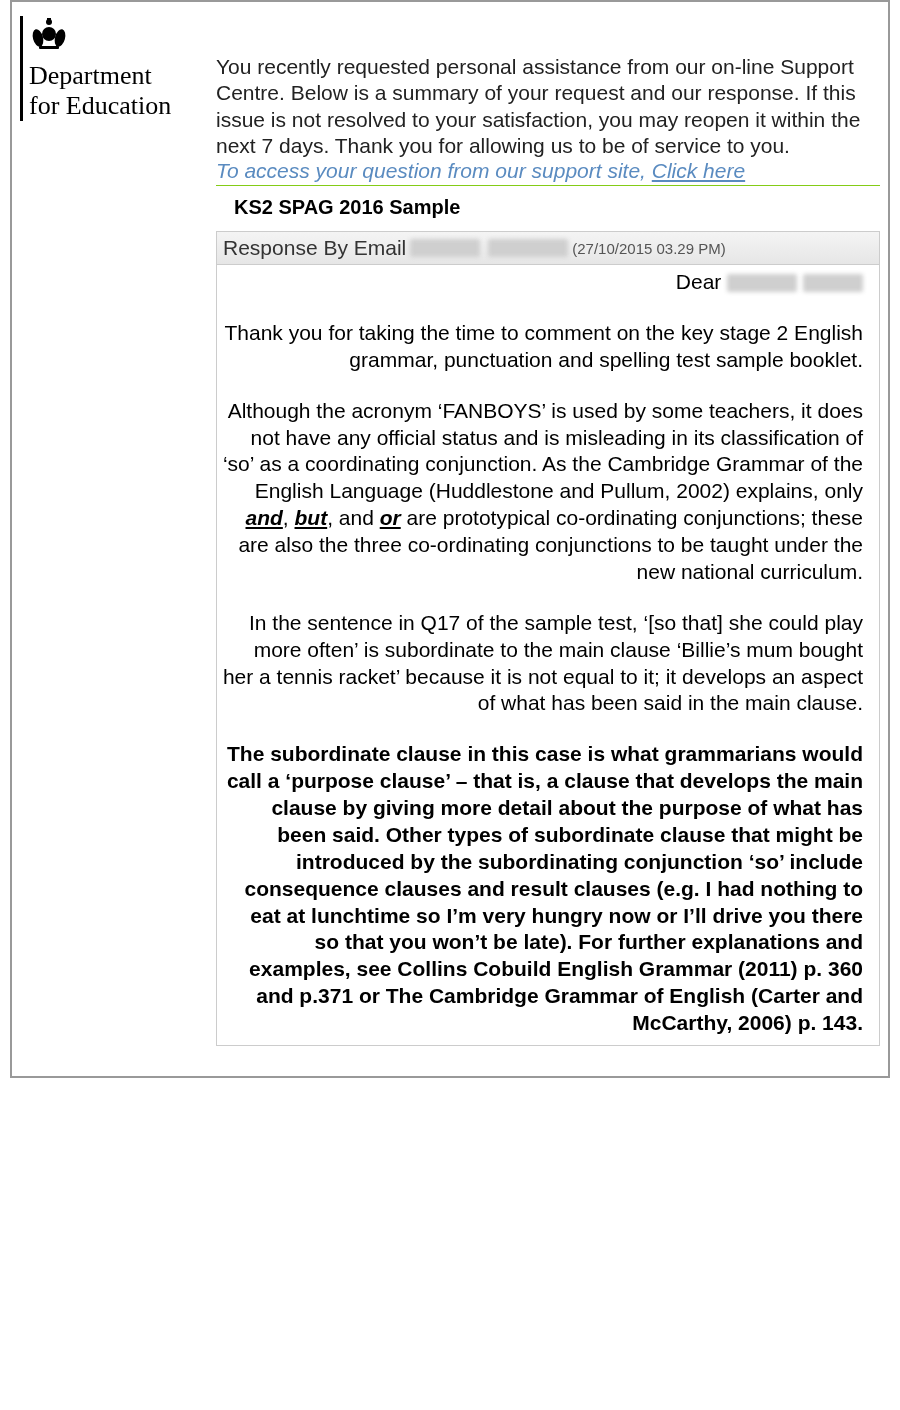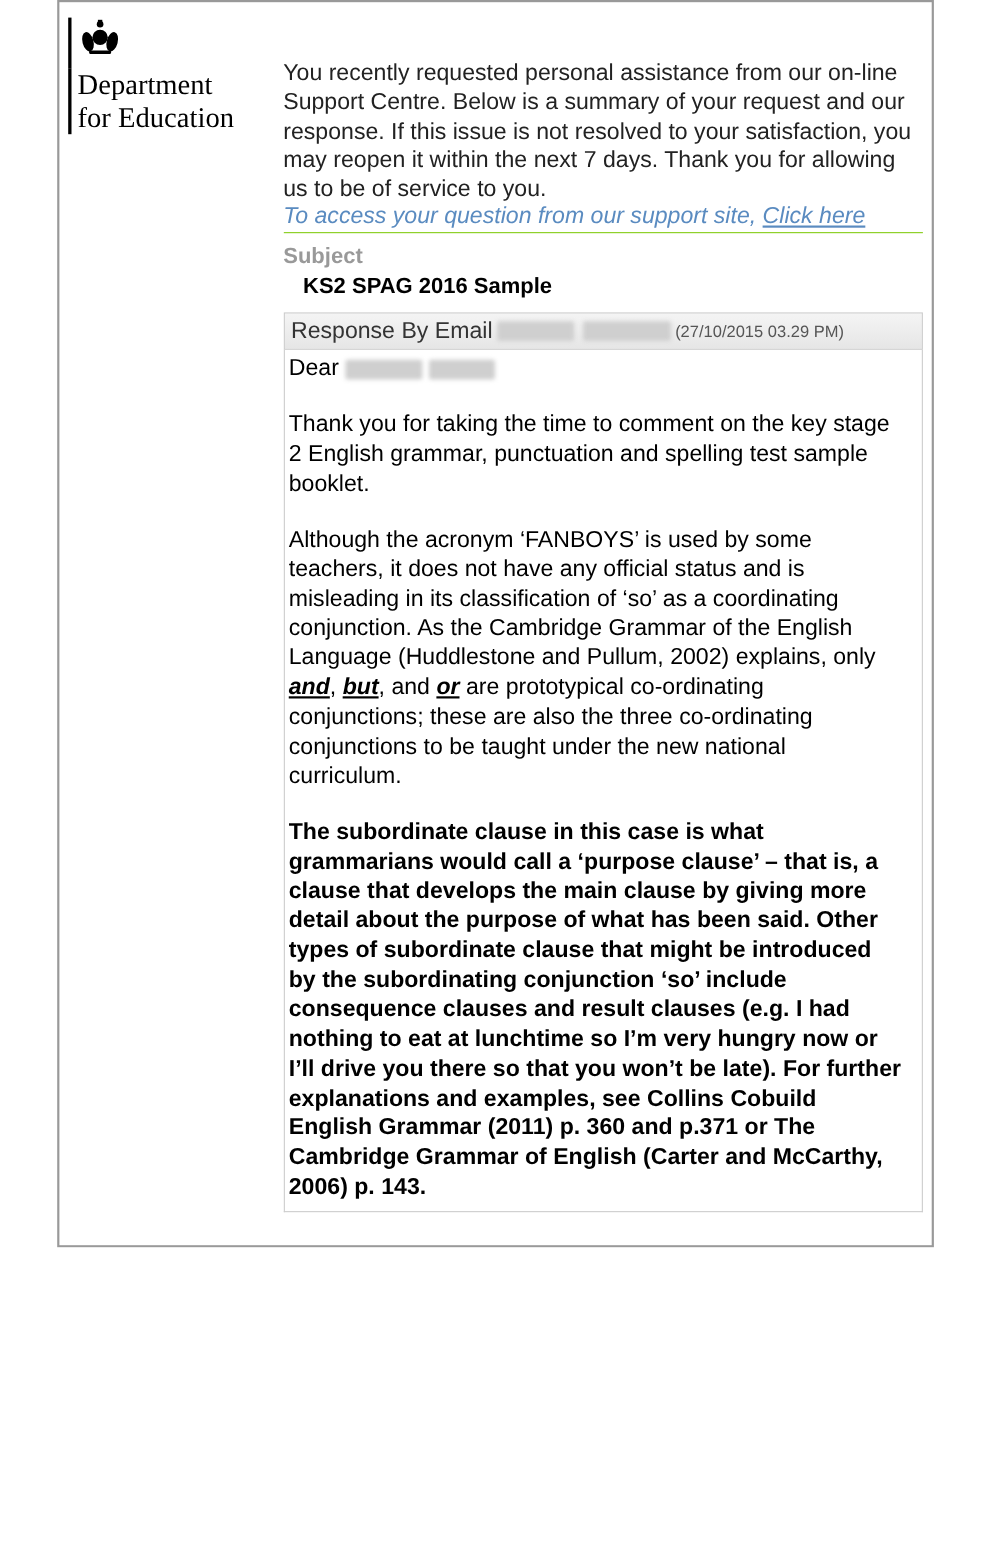--- a/index.html
+++ b/index.html
@@ -2,21 +2,21 @@
 <html><head>
 <meta charset="utf-8">
 <style>
   html, body {
     margin: 0;
     padding: 0;
     background: #fff;
     font-family: Verdana, Geneva, sans-serif;
   }
   .page {
-    width: 797px;
+    width: 880px;
     margin: 0 auto;
     border: 2px solid #999;
     padding: 6px 8px 30px 8px;
     box-sizing: border-box;
   }
   .top-row {
     display: flex;
     align-items: flex-start;
   }
   .logo-col {
@@ -102,20 +102,21 @@
     margin: 0 4px;
   }
   .response-bar .timestamp {
     color: #555;
     font-size: 15px;
   }
   .body-box {
     border: 1px solid #ccc;
     border-top: none;
     padding: 4px 16px 8px 4px;
+    text-align: right;
   }
   .body-box p {
     font-family: Verdana, Geneva, sans-serif;
     font-size: 21px;
     color: #000;
     line-height: 1.28;
     margin: 0 0 24px 0;
   }
   .body-box p.dear {
     margin-bottom: 24px;
@@ -164,21 +165,20 @@
         <span>for Education</span>
       </div>
     </div>
 
     <div class="right-col">
       <div class="intro">You recently requested personal assistance from our on-line Support Centre. Below is a summary of your request and our response. If this issue is not resolved to your satisfaction, you may reopen it within the next 7 days. Thank you for allowing us to be of service to you.</div>
       <div class="access-line">
         <span>To access your question from our support site, </span><a>Click here</a>
       </div>
 
-      <div class="subject-label">Subject</div>
       <div class="subject-value">KS2 SPAG 2016 Sample</div>
 
       <div class="response-bar">
         <span>Response By Email</span>
         <span class="redact" style="width:70px"></span>
         <span class="redact" style="width:80px"></span>
         <span class="timestamp">(27/10/2015 03.29 PM)</span>
       </div>
 
       <div class="body-box">
@@ -188,19 +188,20 @@
           <span class="redact" style="width:60px"></span>
         </p>
 
         <p>Thank you for taking the time to comment on the key stage 2 English grammar, punctuation and spelling test sample booklet.</p>
 
         <p>
           <span>Although the acronym ‘FANBOYS’ is used by some teachers, it does not have any official status and is misleading in its classification of ‘so’ as a coordinating conjunction. As the Cambridge Grammar of the English Language (Huddlestone and Pullum, 2002) explains, only </span><span class="emph">and</span><span>, </span><span class="emph">but</span><span>, and </span><span class="emph">or</span><span> are prototypical co-ordinating conjunctions; these are also the three co-ordinating conjunctions to be taught under the new national curriculum.</span>
         </p>
 
 
+        <p>In the sentence in Q17 of the sample test, ‘[so that] she could play more often’ is subordinate to the main clause ‘Billie’s mum bought her a tennis racket’ because it is not equal to it; it develops an aspect of what has been said in the main clause.</p>
 
         <p>The subordinate clause in this case is what grammarians would call a ‘purpose clause’ – that is, a clause that develops the main clause by giving more detail about the purpose of what has been said. Other types of subordinate clause that might be introduced by the subordinating conjunction ‘so’ include consequence clauses and result clauses (e.g. I had nothing to eat at lunchtime so I’m very hungry now or I’ll drive you there so that you won’t be late). For further explanations and examples, see Collins Cobuild English Grammar (2011) p. 360 and p.371 or The Cambridge Grammar of English (Carter and McCarthy, 2006) p. 143.</p>
       </div>
     </div>
   </div>
 
 </div>
 
 </body></html>

